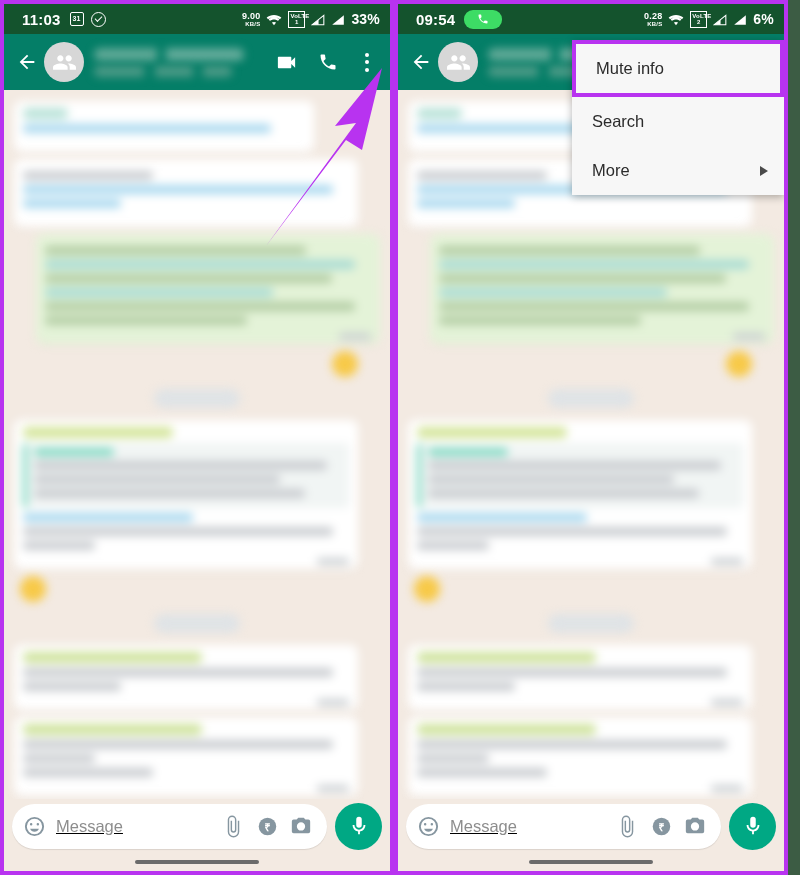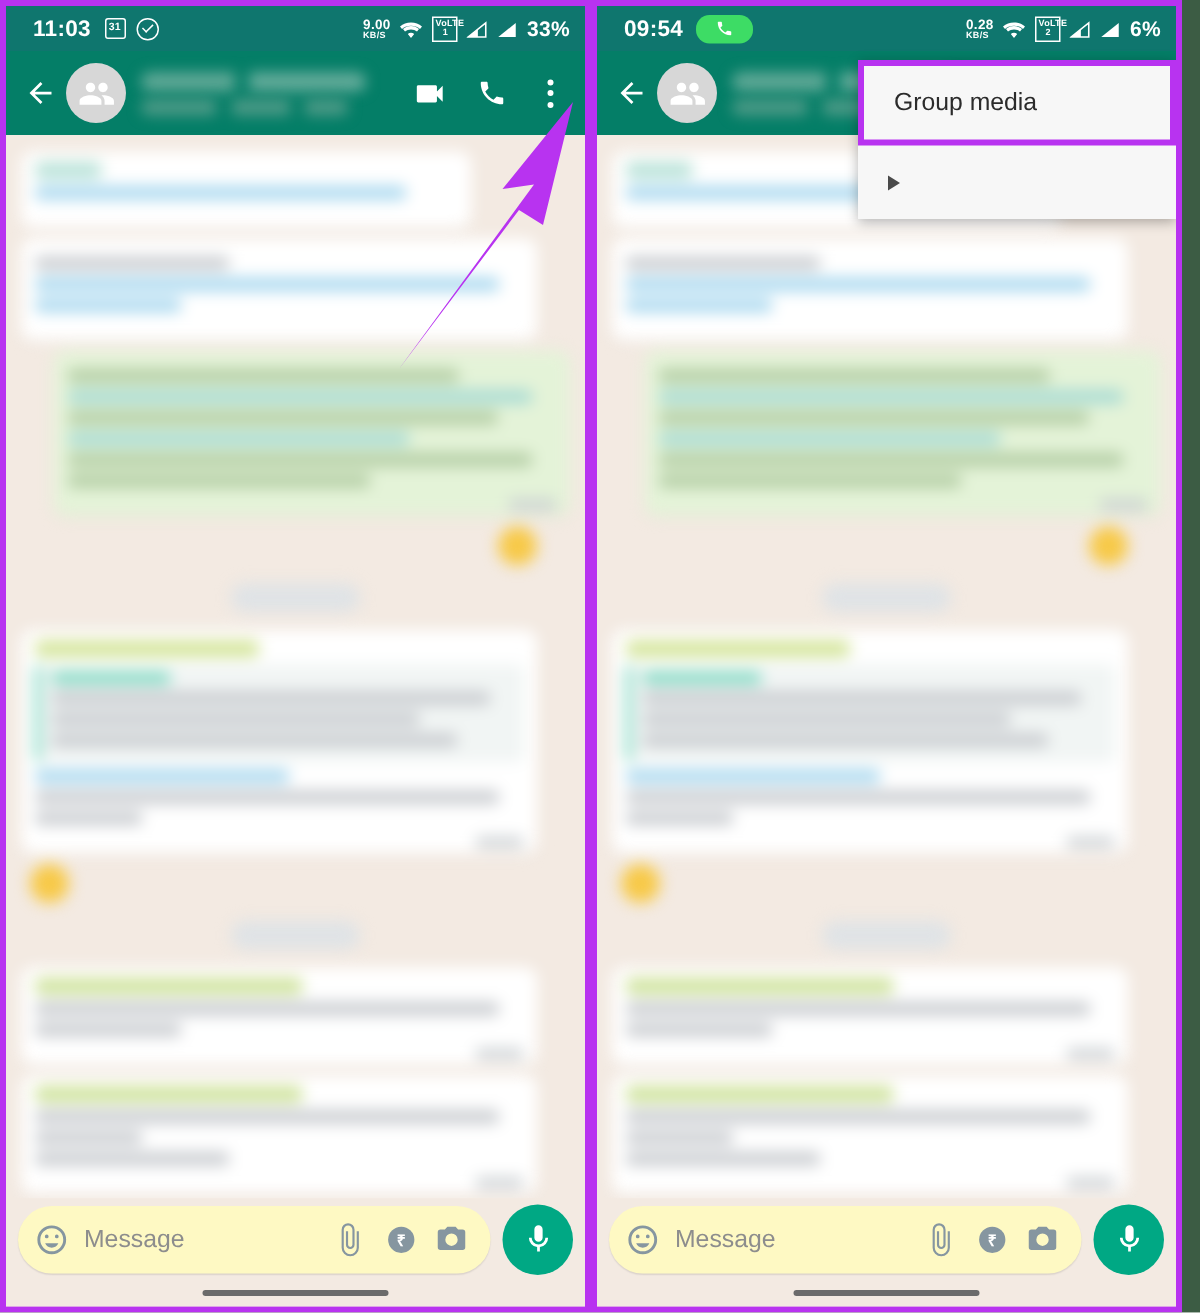--- a/index.html
+++ b/index.html
@@ -29,21 +29,21 @@
     border: 4px solid #b833f0;
     background: #f3eae2;
     overflow: hidden;
     flex: none;
   }
   .phone.right { margin-left: 0; }
 
   
   .statusbar {
     height: 30px;
-    background: #0f766e;
+    background: #14532d;
     color: #ffffff;
     display: flex;
     align-items: center;
     padding: 0 10px 0 18px;
     font-size: 14px;
     font-weight: 600;
     letter-spacing: .2px;
   }
   .sb-clock { font-size: 15px; }
   .sb-left-icons { display: flex; align-items: center; gap: 7px; margin-left: 9px; }
@@ -77,21 +77,21 @@
   .icon-callpill {
     background: #3ddc65;
     border-radius: 9px;
     width: 38px; height: 19px;
     display: flex; align-items: center; justify-content: center;
   }
   .icon-callpill svg { width: 12px; height: 12px; fill: #ffffff; }
 
   .kbs {
     display: flex; flex-direction: column;
-    align-items: flex-start; line-height: 1;
+    align-items: flex-end; line-height: 1;
   }
   .kbs .n { font-size: 9px; font-weight: 700; }
   .kbs .u { font-size: 6px; font-weight: 700; }
 
   .wifi { width: 16px; height: 12px; position: relative; }
   .wifi svg { width: 16px; height: 12px; fill: #fff; }
 
   .volte {
     border: 1.4px solid #fff;
     font-size: 6px;
@@ -236,27 +236,28 @@
     height: 72px;
     background: #f3eae2;
     display: flex;
     align-items: center;
     padding: 0 8px 18px;
     gap: 8px;
   }
   .inputpill {
     flex: 1;
     height: 45px;
-    background: #fef9c3;
+    background: #ffffff;
     border-radius: 24px;
     display: flex;
     align-items: center;
     padding: 0 14px 0 11px;
     gap: 10px;
     box-shadow: 0 1px 1px rgba(0,0,0,.10);
+    text-decoration: underline;
   }
   .emoji-ic { width: 23px; height: 23px; flex: none; }
   .emoji-ic svg { width: 23px; height: 23px; fill: #8696a0; }
   .msg-ph {
     flex: 1;
     color: #8d8d8d;
     font-size: 16.5px;
   }
   .pill-ic { width: 24px; height: 24px; flex: none; display:flex; align-items:center; justify-content:center; }
   .pill-ic svg { fill: #8696a0; }
@@ -632,23 +633,27 @@
           <div class="ln w95"></div>
           <div class="ln w22"></div>
           <div class="ln w40"></div>
           <div class="stamp"></div>
         </div>
       </div>
     </div>
 
     <div class="overflow">
       <div class="mi highlight">
-        <span class="label">Group media</span>
+        <span class="label">Mute info</span>
       </div>
       <div class="mi">
+        <span class="label">Search</span>
+      </div>
+      <div class="mi">
+        <span class="label">More</span>
         <span class="caret"></span>
       </div>
     </div>
 
     <div class="inputbar">
       <div class="inputpill">
         <span class="emoji-ic">
           <svg viewBox="0 0 24 24">
               <path d="M12 2a10 10 0 100 20 10 10 0 000-20zm0 18a8 8 0 110-16 8 8 0 010 16zm-3.5-9a1.3 1.3 0 100-2.6 1.3 1.3 0 000 2.6zm7 0a1.3 1.3 0 100-2.6 1.3 1.3 0 000 2.6zM12 17.5c2.1 0 3.9-1.3 4.6-3.1H7.4c.7 1.8 2.5 3.1 4.6 3.1z"></path>
             </svg>

